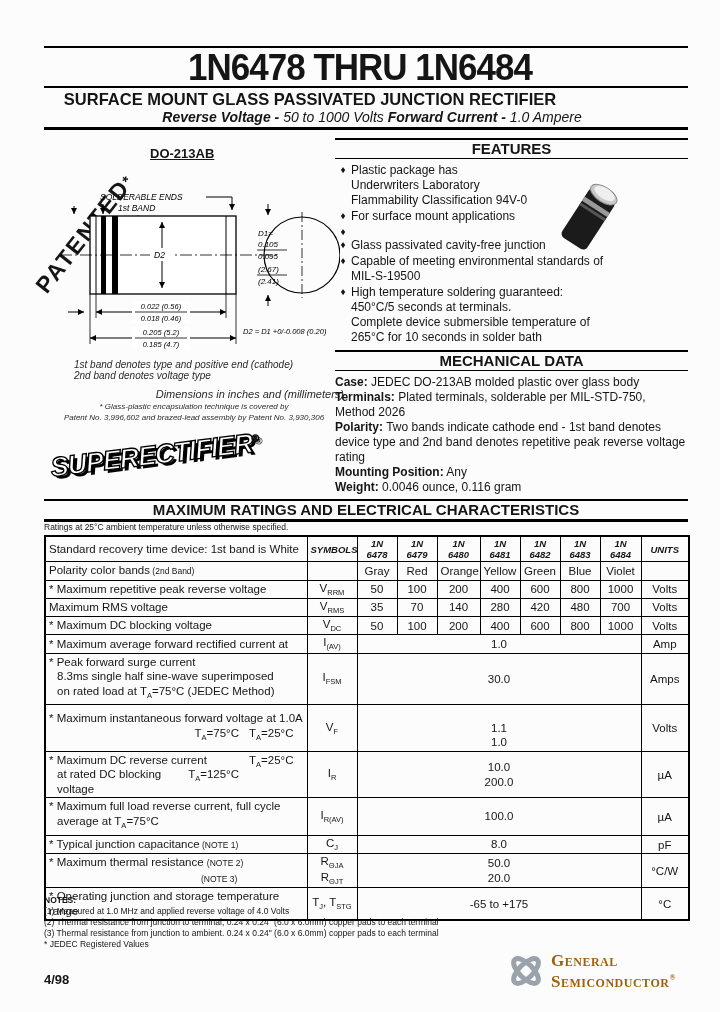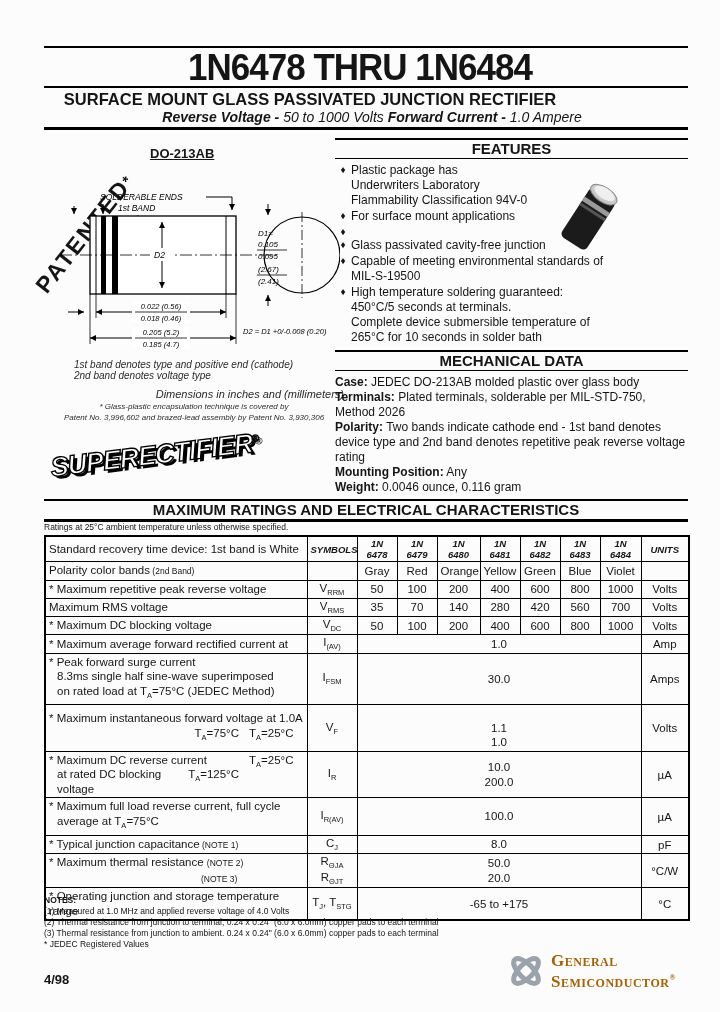--- a/index.html
+++ b/index.html
@@ -287,21 +287,21 @@
           <div class="pline"><span>Maximum RMS voltage</span></div>
         </td>
         <td class="symc">
           <div>V<sub>RMS</sub></div>
         </td>
         <td class="valc">35</td>
         <td class="valc">70</td>
         <td class="valc">140</td>
         <td class="valc">280</td>
         <td class="valc">420</td>
-        <td class="valc">560</td>
+        <td class="valc">480</td>
         <td class="valc">700</td>
         <td class="unitc">Volts</td>
       </tr>
       <tr>
         <td class="paramc">
           <div class="pline"><span>* Maximum DC blocking voltage</span></div>
         </td>
         <td class="symc">
           <div>V<sub>DC</sub></div>
         </td>

